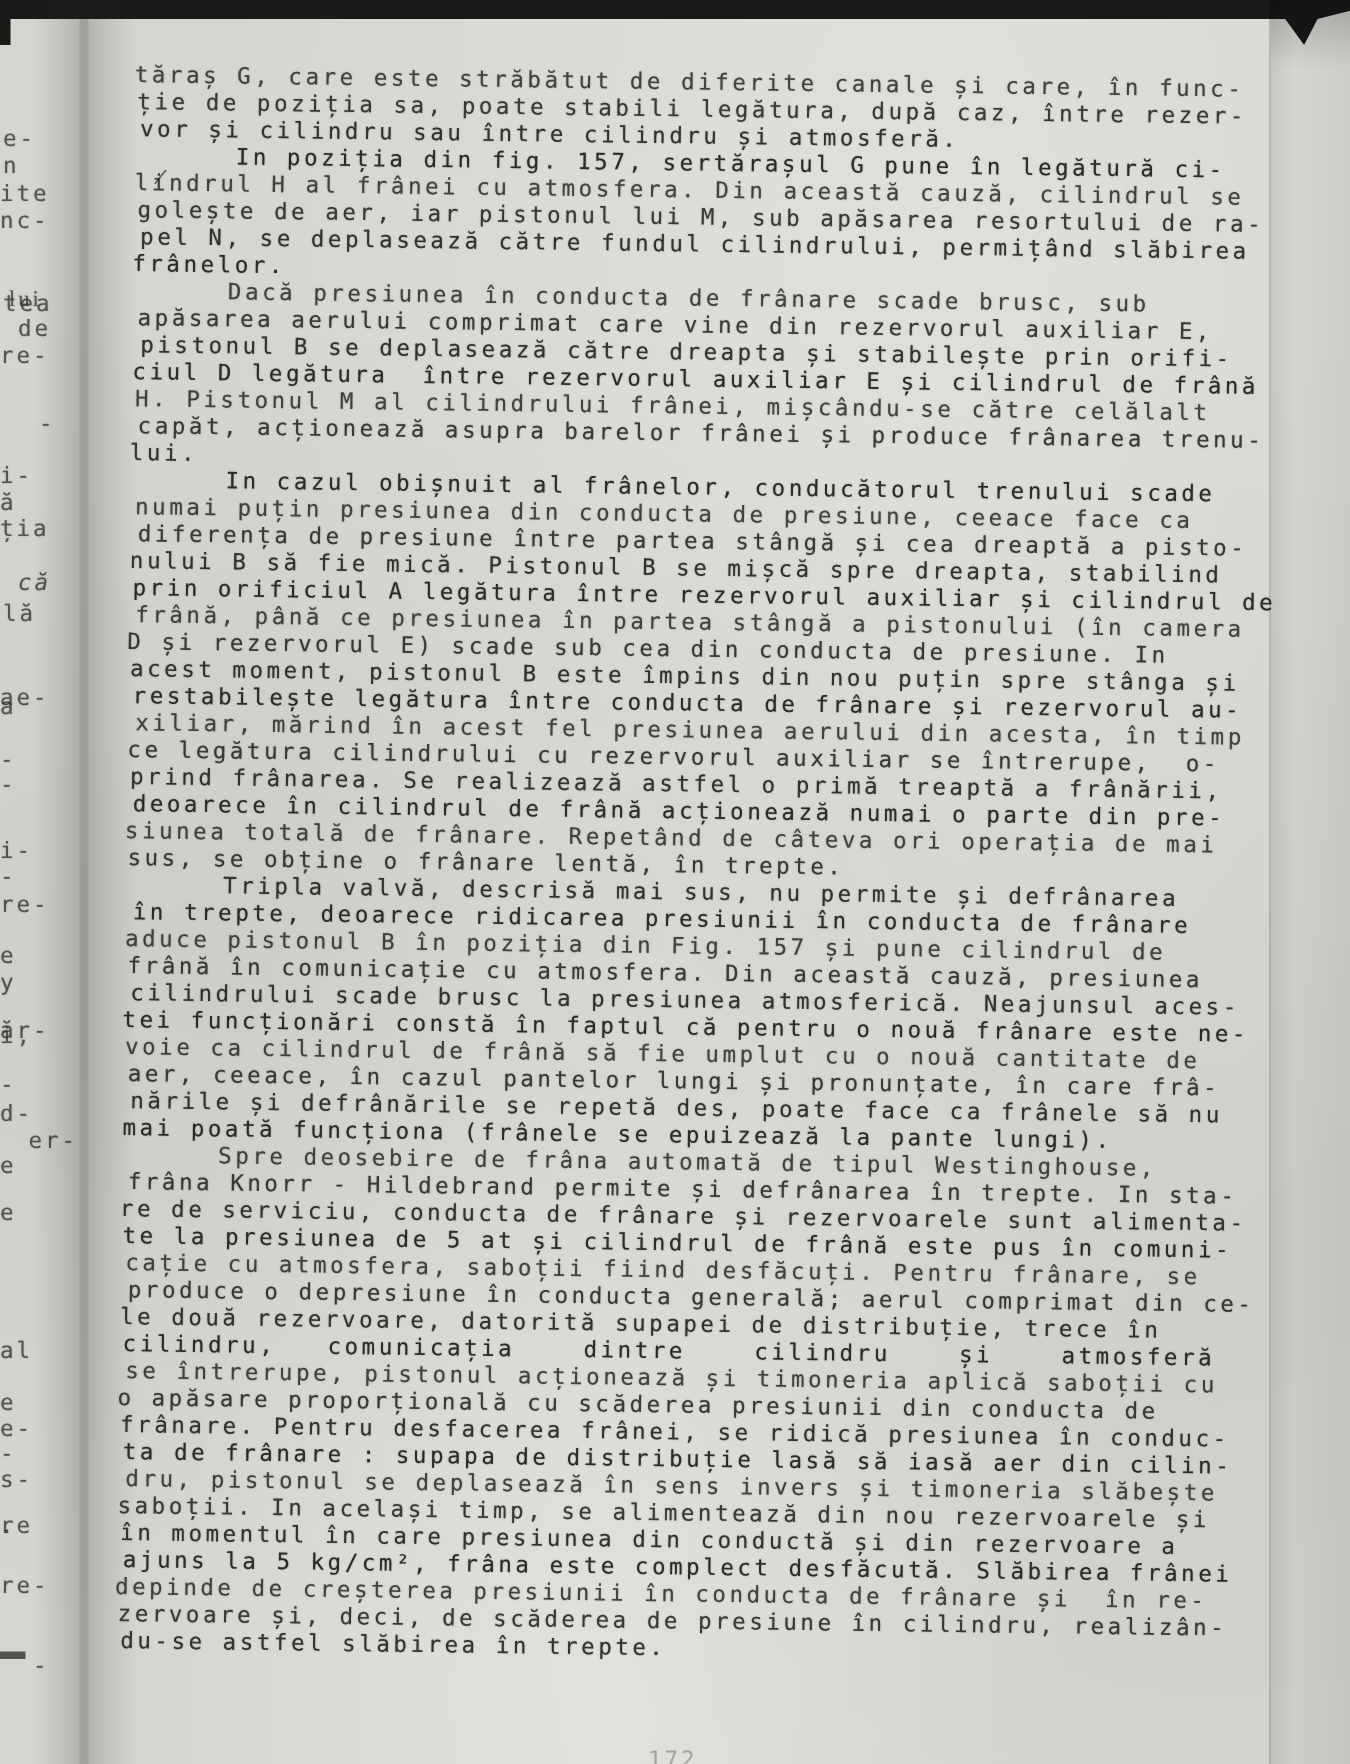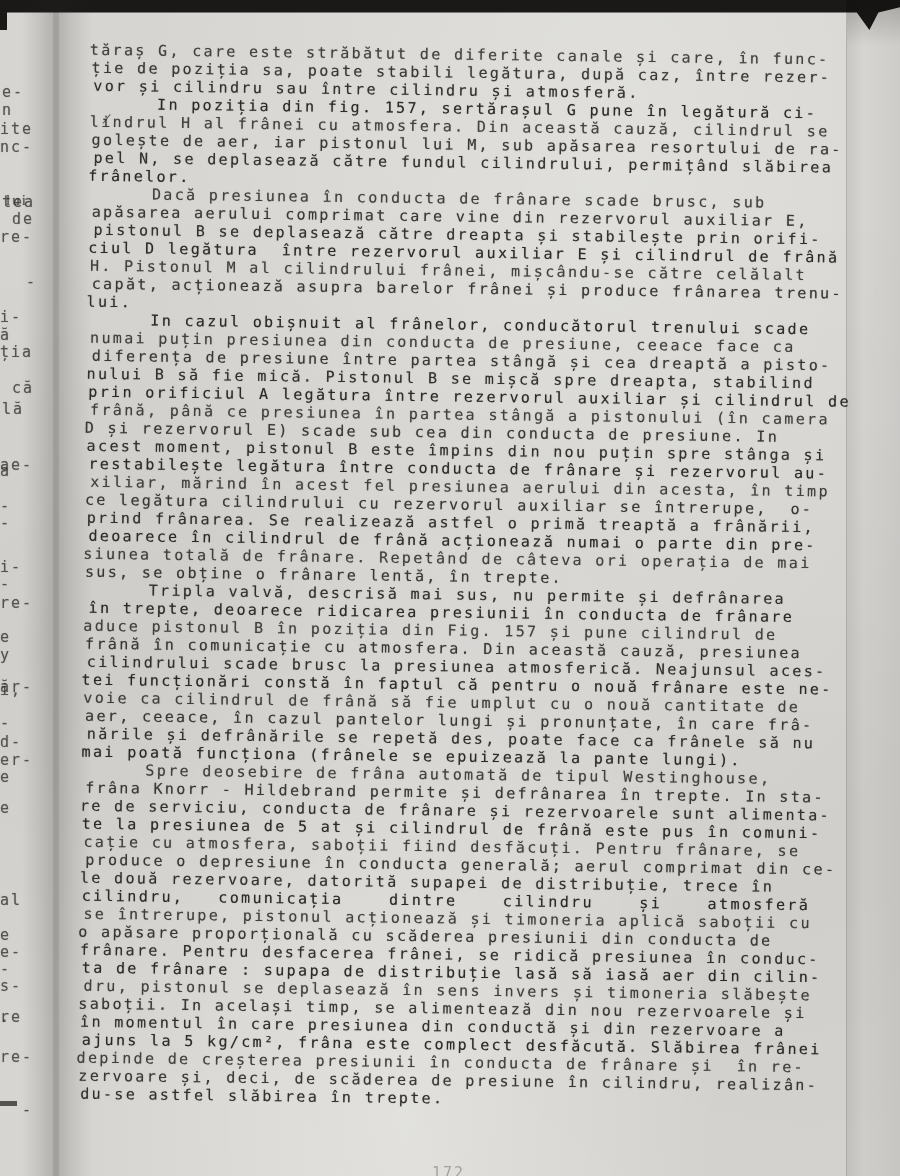--- a/index.html
+++ b/index.html
@@ -77,36 +77,36 @@
       <div class="frag" style="left: 0px; top: 120px;">ite</div>
       <div class="frag" style="left: 0px; top: 138px;">nc-</div>
       <div class="frag" style="left: 2px; top: 156px; margin-top: 37px;">tea</div>
       <div class="frag" style="left: 6px; top: 192px; font-family: Liberation Serif, serif;">lui</div>
       <div class="frag" style="left: 12px; top: 210px;">de</div>
       <div class="frag" style="left: 0px; top: 228px;">re-</div>
       <div class="frag" style="left: 26px; top: 273px;">-</div>
       <div class="frag" style="left: 0px; top: 308px;">i-</div>
       <div class="frag" style="left: 0px; top: 326px;">ă</div>
       <div class="frag" style="left: 0px; top: 343px;">ția</div>
-      <div class="frag" style="left: 12px; top: 379px;">că</div>
+      <div class="frag" style="left: 12px; top: 379px; font-style: italic;">că</div>
       <div class="frag" style="left: 2px; top: 400px;">lă</div>
       <div class="frag" style="left: 0px; top: 428px; margin-top: 28px;">ae-</div>
       <div class="frag" style="left: 0px; top: 462px;">a</div>
       <div class="frag" style="left: 0px; top: 497px;">-</div>
       <div class="frag" style="left: 0px; top: 514px;">-</div>
       <div class="frag" style="left: 0px; top: 558px;">i-</div>
       <div class="frag" style="left: 0px; top: 575px;">-</div>
       <div class="frag" style="left: 0px; top: 594px;">re-</div>
       <div class="frag" style="left: 0px; top: 628px;">e</div>
       <div class="frag" style="left: 0px; top: 646px;">y</div>
       <div class="frag" style="left: 0px; top: 678px; text-align: right;">ăr-</div>
       <div class="frag" style="left: 0px; top: 681px;">i,</div>
       <div class="frag" style="left: 0px; top: 714px;">-</div>
       <div class="frag" style="left: 0px; top: 733px;">d-</div>
-      <div class="frag" style="left: 0px; top: 751px;">er-</div>
+      <div class="frag" style="left: 0px; top: 751px; padding-left: 19px;">er-</div>
       <div class="frag" style="left: 0px; top: 768px;">e</div>
       <div class="frag" style="left: 0px; top: 799px;">e</div>
       <div class="frag" style="left: 0px; top: 891px;">al</div>
       <div class="frag" style="left: 0px; top: 926px;">e</div>
       <div class="frag" style="left: 0px; top: 943px;">e-</div>
       <div class="frag" style="left: 0px; top: 960px;">-</div>
       <div class="frag" style="left: 0px; top: 977px;">s-</div>
       <div class="frag" style="left: 0px; top: 1008px;">.</div>
       <div class="frag" style="left: 0px; top: 1048px;">re-</div>
       <div class="frag" style="left: 0px; top: 1008px;">re</div>

